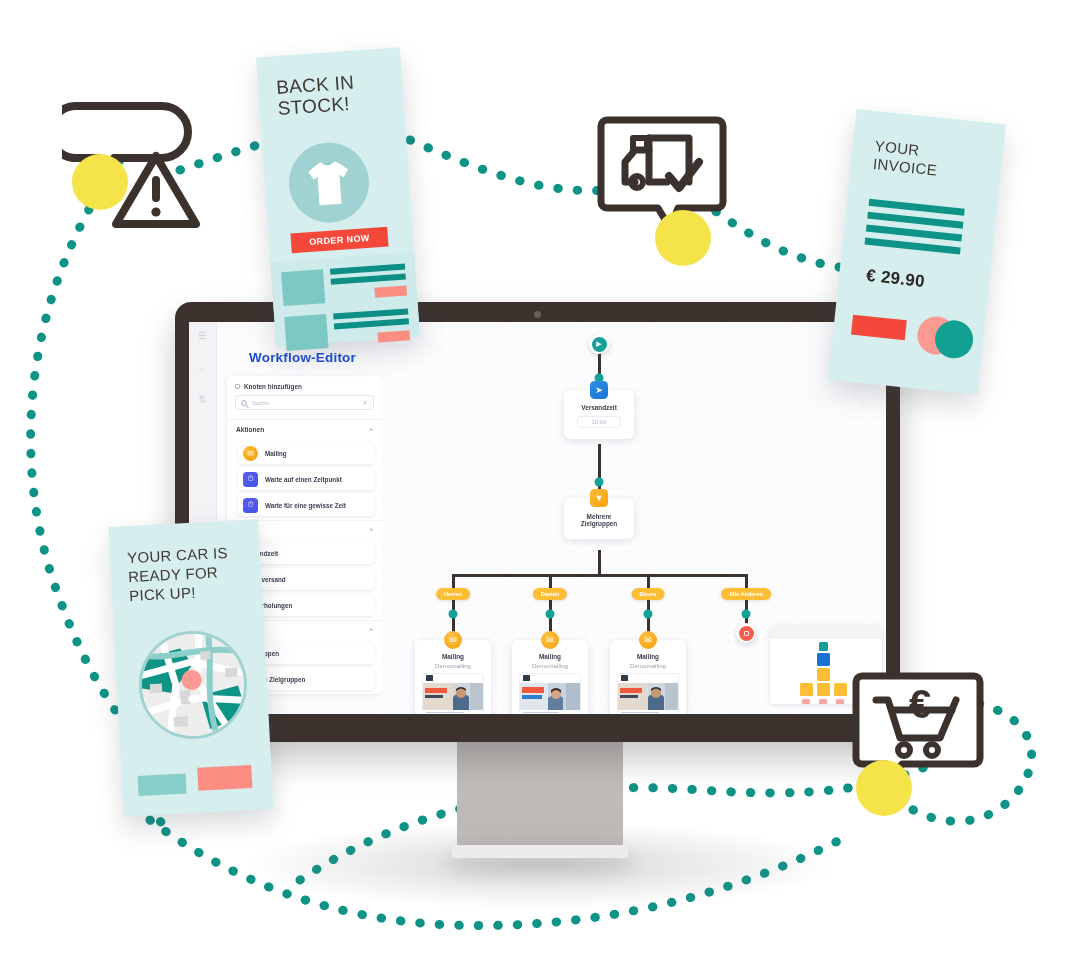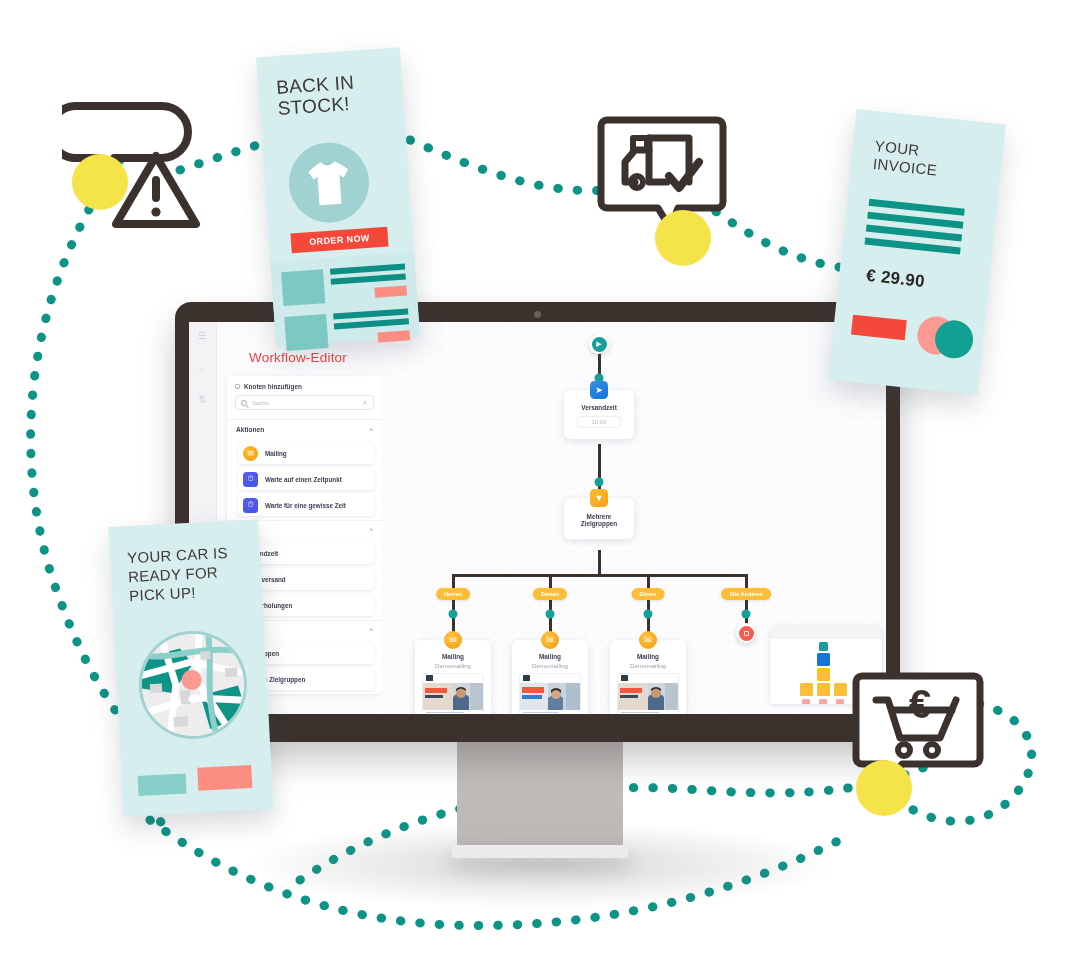--- a/index.html
+++ b/index.html
@@ -53,21 +53,21 @@
   
   .app { position: absolute; inset: 0; display: flex; background: #fbfbfd; }
   .rail {
     width: 28px; background: #f3f3f6; border-right: 1px solid #e9e9ef;
     display: flex; flex-direction: column; align-items: center; gap: 22px; padding-top: 9px;
     flex: none;
   }
   .rail-ico { font-size: 10px; color: #cfcfd8; line-height: 1; }
   .sidebar { width: 165px; flex: none; padding: 0 0 0 10px; position: relative; }
   .app-title {
-    font-size: 13.5px; font-weight: 400; color: #ef4444; letter-spacing: .2px;
+    font-size: 13.5px; font-weight: 700; color: #1d4ed8; letter-spacing: .2px;
     padding: 28px 0 11px 22px;
   }
   .panel {
     background: #fff; border-radius: 5px; box-shadow: 0 1px 4px rgba(60,60,90,.10);
     margin-right: 0; overflow: hidden;
   }
   .panel-head {
     display: flex; align-items: center; gap: 4px;
     padding: 7px 8px 5px 8px; font-size: 6.4px; font-weight: 700; color: #3d4250;
   }

